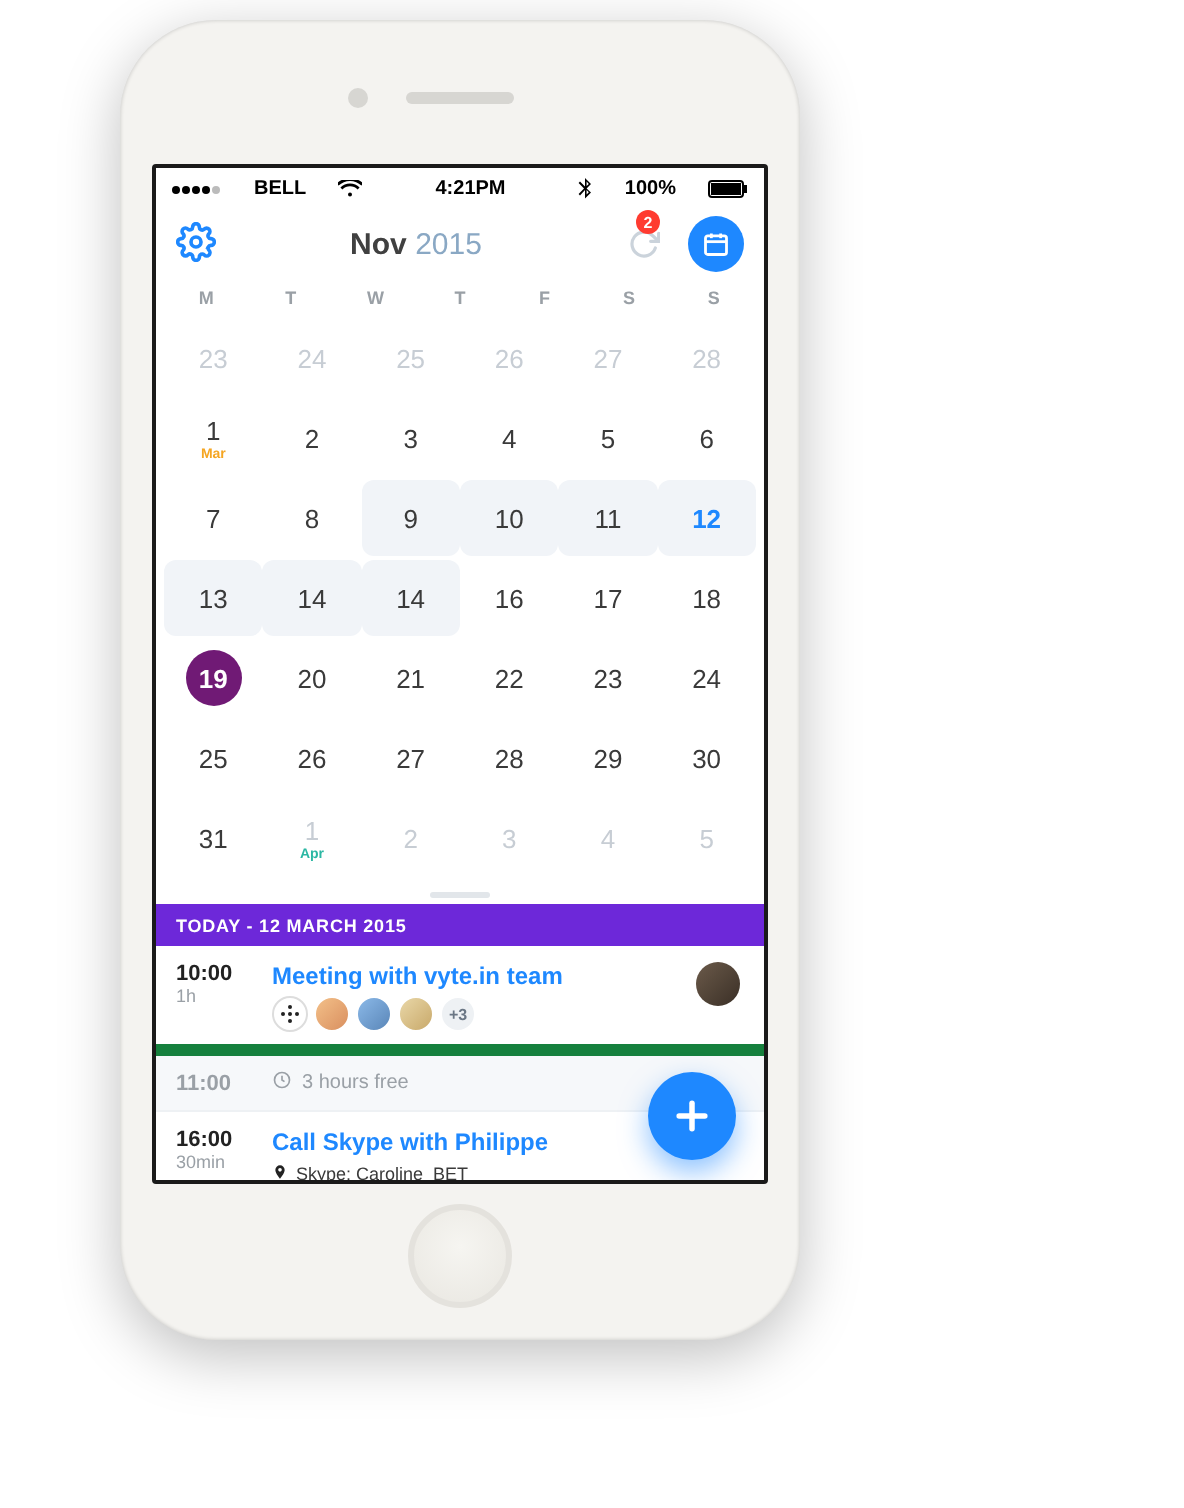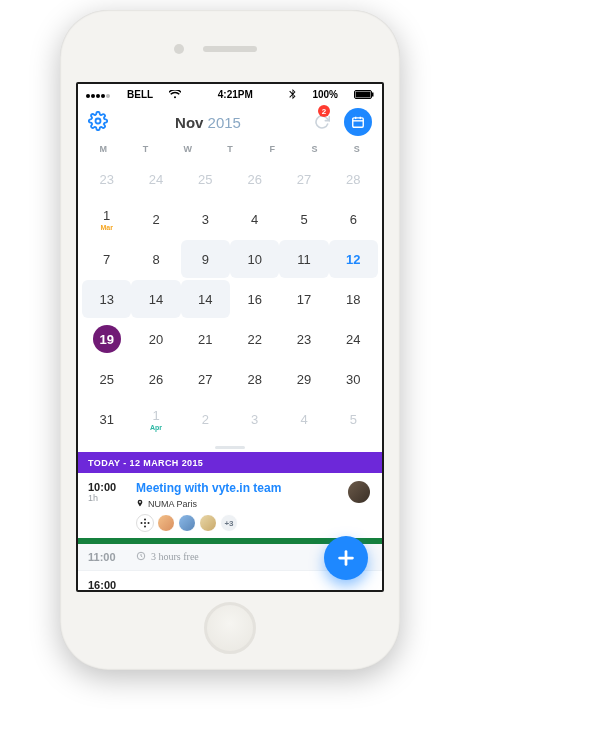--- a/index.html
+++ b/index.html
@@ -158,21 +158,21 @@
   .org-av {
     position:absolute; right:12px; top:8px;
     width:22px; height:22px; border-radius:50%;
   }
   .free-slot {
     background:#f6f8fa;
     padding: 7px 10px; display:flex; align-items:center; gap:8px;
     border-bottom:1px solid #eef1f4;
   }
   .free-slot .ft { width:40px; font-size:11px; color:#9aa0a6; font-weight:600;}
-  .free-slot .fb { font-size:10px; color:#9aa0a6; display:flex; align-items:flex-start; gap:5px;font-family:Liberation Serif, serif;}
+  .free-slot .fb { font-size:10px; color:#9aa0a6; display:flex; align-items:center; gap:5px;}
 
   
   .fab {
     position:absolute; right:14px; bottom:10px;
     width:44px; height:44px; border-radius:50%;
     background:#1e88ff; color:#fff;
     display:flex; align-items:center; justify-content:center;
     box-shadow:0 6px 14px rgba(30,136,255,0.5);
     font-size:26px; font-weight:400;
   }
@@ -397,28 +397,20 @@
 
     <div class="events">
 
       <div class="event">
         <div class="time">
           <div class="t">10:00</div>
           <div class="d">1h</div>
         </div>
         <div class="body">
           <div class="ttl">Meeting with vyte.in team</div>
-          <div class="loc">
-            <span>
-              <svg width="8" height="10" viewBox="0 0 24 24" fill="#222">
-                  <path d="M12 2a7 7 0 00-7 7c0 5 7 13 7 13s7-8 7-13a7 7 0 00-7-7zm0 9.5A2.5 2.5 0 1112 6a2.5 2.5 0 010 5.5z"></path>
-                </svg>
-            </span>
-            <span>NUMA Paris</span>
-          </div>
           <div class="avatars">
             <span class="av" style="background:#fff;border:1px solid #ddd;display:flex;align-items:center;justify-content:center;">
               <svg width="10" height="10" viewBox="0 0 10 10">
                   <circle cx="5" cy="5" r="1" fill="#222"></circle>
                   <circle cx="5" cy="1.5" r="1" fill="#222"></circle>
                   <circle cx="5" cy="8.5" r="1" fill="#222"></circle>
                   <circle cx="1.5" cy="5" r="1" fill="#222"></circle>
                   <circle cx="8.5" cy="5" r="1" fill="#222"></circle>
                 </svg>
             </span>
@@ -442,20 +434,31 @@
           </span>
           <span>3 hours free</span>
         </div>
       </div>
 
       <div class="event" style="border-bottom:none">
         <div class="time">
           <div class="t">16:00</div>
           <div class="d">30min</div>
         </div>
+        <div class="body">
+          <div class="ttl">Call Skype with Philippe</div>
+          <div class="loc">
+            <span>
+              <svg width="8" height="10" viewBox="0 0 24 24" fill="#222">
+                  <path d="M12 2a7 7 0 00-7 7c0 5 7 13 7 13s7-8 7-13a7 7 0 00-7-7zm0 9.5A2.5 2.5 0 1112 6a2.5 2.5 0 010 5.5z"></path>
+                </svg>
+            </span>
+            <span>Skype: Caroline_BET</span>
+          </div>
+        </div>
       </div>
 
       <div class="fab">
         <svg width="22" height="22" viewBox="0 0 24 24" stroke="#fff" stroke-width="3" stroke-linecap="round">
             <line x1="12" y1="5" x2="12" y2="19"></line>
             <line x1="5" y1="12" x2="19" y2="12"></line>
           </svg>
       </div>
 
     </div>

